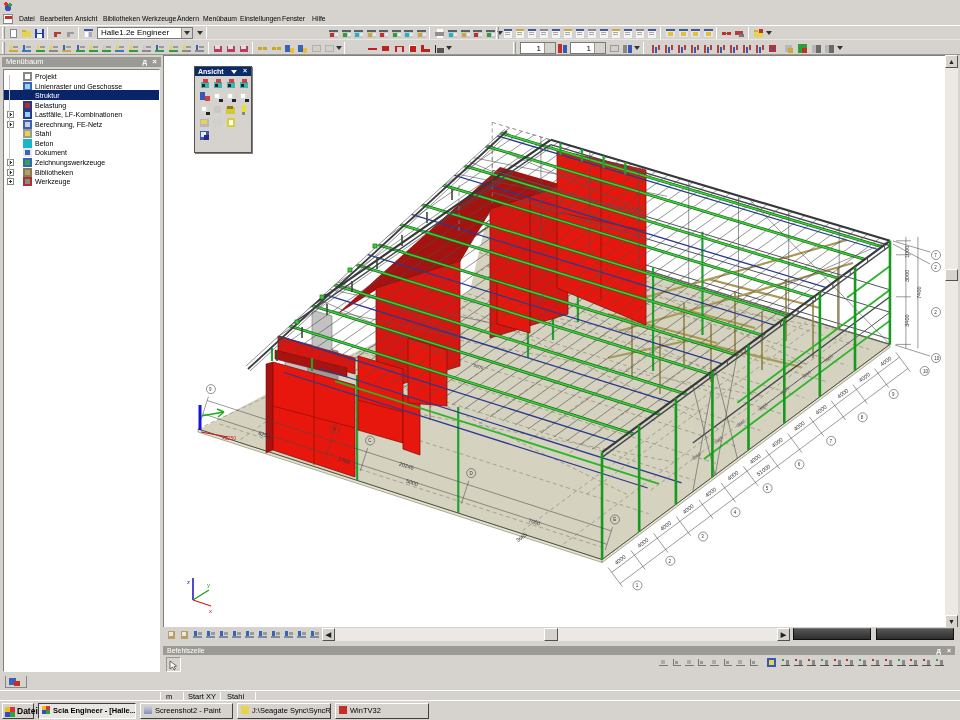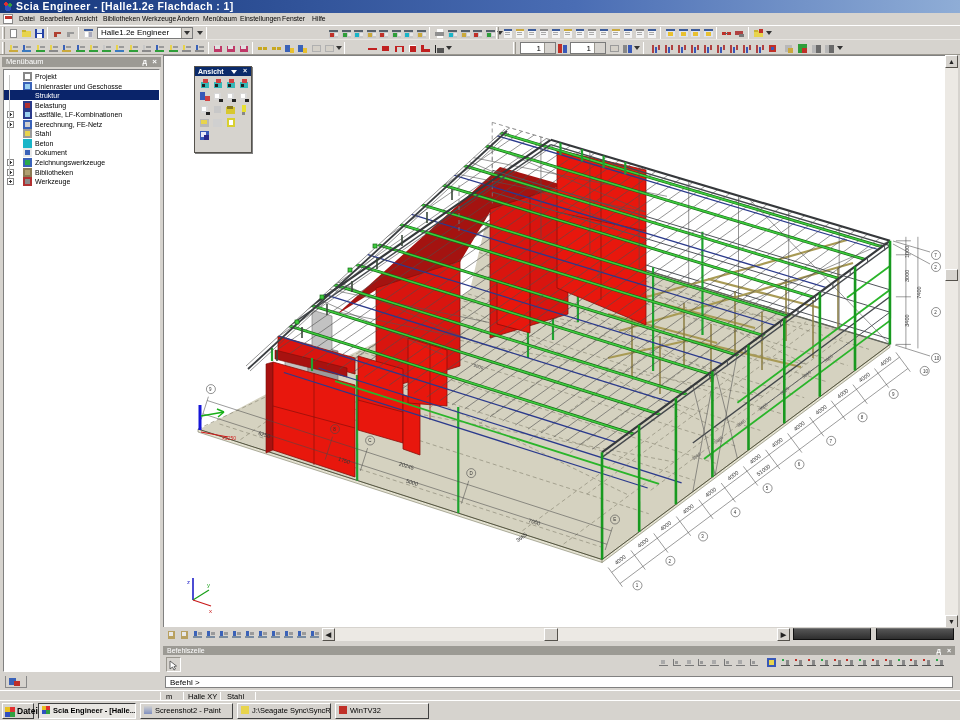--- a/index.html
+++ b/index.html
@@ -118,21 +118,20 @@
 .ucst{font-size:6px;fill:#2020c8}
 .ucsty{font-size:6px;fill:#18a018}
 .ucstx{font-size:6px;fill:#c81818}
 #anstb{left:194px;top:66px;width:58px;height:87px;background:#d6d3ce;border:1px solid #55524c;box-shadow:1px 1px 0 #808080}
 #anshead{left:195px;top:67px;width:56px;height:9px;background:#0a2a6a;color:#fff;font-size:7px;font-weight:bold;line-height:9px}
 #anshead span{margin-left:3px}
 #anshead .x{position:absolute;right:2px;top:1px;width:6px;height:6px;color:#fff;font-size:7px;line-height:6px}
 #anshead .d{position:absolute;right:14px;top:3px;border-left:3px solid transparent;border-right:3px solid transparent;border-top:4px solid #fff}
 </style></head><body>
 <div id="root">
-<div class="abs" id="title"><span>Scia Engineer - [Halle1.2e Flachdach : 1]</span></div>
 <div class="abs" id="ticon"></div>
 <div class="abs" id="menubar">
 <div class="abs" id="mico">
         <i></i>
       </div>
 <span class="mi" style="left:19px">Datei</span>
 <span class="mi" style="left:40px">Bearbeiten</span>
 <span class="mi" style="left:75px">Ansicht</span>
 <span class="mi" style="left:103px">Bibliotheken</span>
 <span class="mi" style="left:142px">Werkzeuge</span>
@@ -1314,28 +1313,27 @@
     <b class="ic" style="left:920.1999999999991px;top:656px;width:12px;height:12px">
       <i style="left:1px;top:8px;width:9px;height:1px;background:#555"></i>
       <i style="left:2px;top:2px;width:2px;height:2px;background:#c03028"></i>
       <i style="left:6px;top:3px;width:3px;height:5px;background:#888"></i>
     </b>
     <b class="ic" style="left:932.9999999999991px;top:656px;width:12px;height:12px">
       <i style="left:1px;top:8px;width:9px;height:1px;background:#555"></i>
       <i style="left:2px;top:2px;width:2px;height:2px;background:#2aa84a"></i>
       <i style="left:6px;top:3px;width:3px;height:5px;background:#888"></i>
     </b>
-<div class="abs" id="cmdinput"><span>Befehl &gt;</span></div>
 <div class="abs" id="statusbar">
       <s style="left:160px"></s>
       <s style="left:183px"></s>
       <s style="left:220px"></s>
       <s style="left:255px"></s>
 <span class="abs" style="left:166px;top:1px">m</span>
-      <span class="abs" style="left:188px;top:1px">Halle XY</span>
+      <span class="abs" style="left:188px;top:1px">Start XY</span>
       <span class="abs" style="left:227px;top:1px">Stahl</span>
     </div>
 <div class="abs" id="taskbar">
 <div id="start">
         <b class="flag"></b>
         <span>Datei</span>
       </div>
 <div class="task active" style="left:38px;width:98px"><i style="background:conic-gradient(#e03030 0 25%,#30a040 0 50%,#3050c0 0 75%,#e8c020 0)"></i>Scia Engineer - [Halle...</div>
 <div class="task" style="left:140px;width:93px"><i style="background:linear-gradient(#d0d0d0,#8090c0)"></i>Screenshot2 - Paint</div>
 <div class="task" style="left:237px;width:94px"><i style="background:#e8d44c"></i>J:\Seagate Sync\SyncRe...</div>

